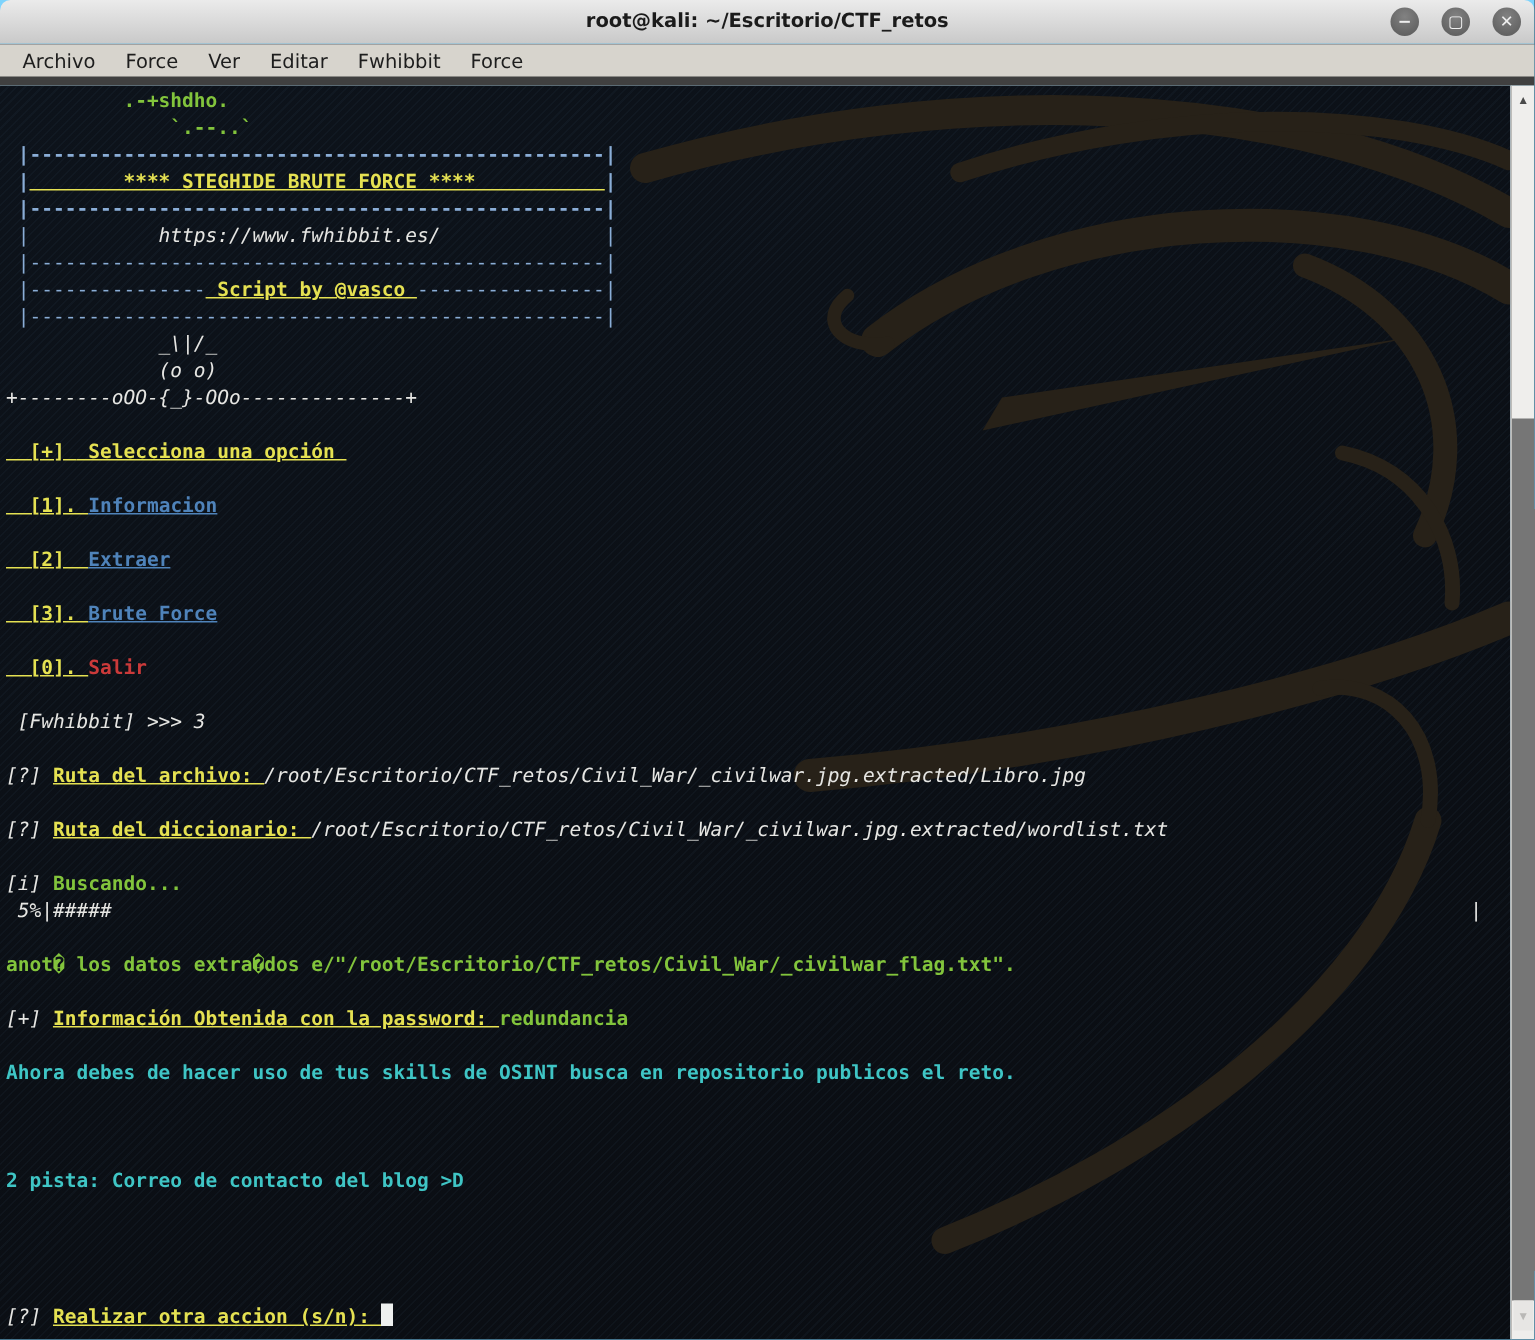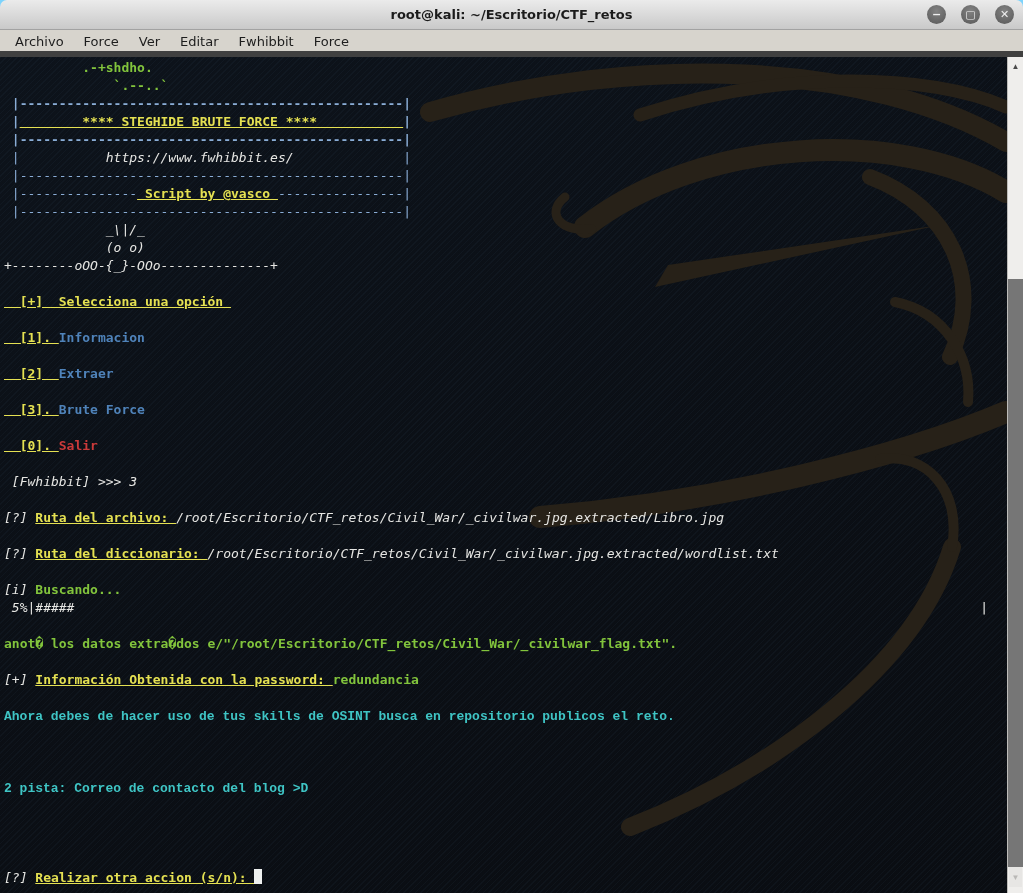--- a/index.html
+++ b/index.html
@@ -30,24 +30,24 @@
       repeating-linear-gradient(135deg, rgba(86,128,164,0.055) 0 1px, rgba(0,0,0,0) 1px 4px),
       linear-gradient(160deg,#0d131b 0%,#0b0f15 55%,#0a0d12 100%);}
   .dragon{position:absolute;left:0;top:0;pointer-events:none;}
   #lines{position:relative;padding:2px 16px 0 4px;font:13px/18px "DejaVu Sans Mono","Liberation Mono",monospace;
     color:#e6e6e3;white-space:pre;}
   .line{height:18px;position:relative;}
   .b{font-weight:bold;}
   .u{text-decoration:underline;}
   .c-white{color:#e6e6e3;font-style:italic;}
   .c-yellow{color:#e5e152;text-decoration:underline;}
-  .c-blue{color:#4f83ba;}
+  .c-blue{color:#4f83ba;text-decoration:underline;}
   .c-dash{color:#8aadd6;}
   .c-green{color:#82c43c;}
-  .c-cyan{color:#3fc5c5;font-family:Liberation Mono, monospace;}
+  .c-cyan{color:#3fc5c5;}
   .c-red{color:#cb3a3a;}
   .seg-right{position:absolute;right:3px;top:0;}
   .cursor{display:inline-block;width:8px;height:15px;background:#eef0ef;vertical-align:-2px;}
 
   
   .scrollbar{width:16px;flex:0 0 16px;background:#efeeec;border-left:1px solid #bdbcb9;
     position:relative;box-sizing:border-box;}
   .sb-up{position:absolute;top:0;left:0;right:0;height:18px;display:flex;align-items:center;
     justify-content:center;color:#4a4a4a;font-size:8px;}
   .sb-thumb{position:absolute;top:222px;left:0;right:0;height:588px;background:#767676;}

